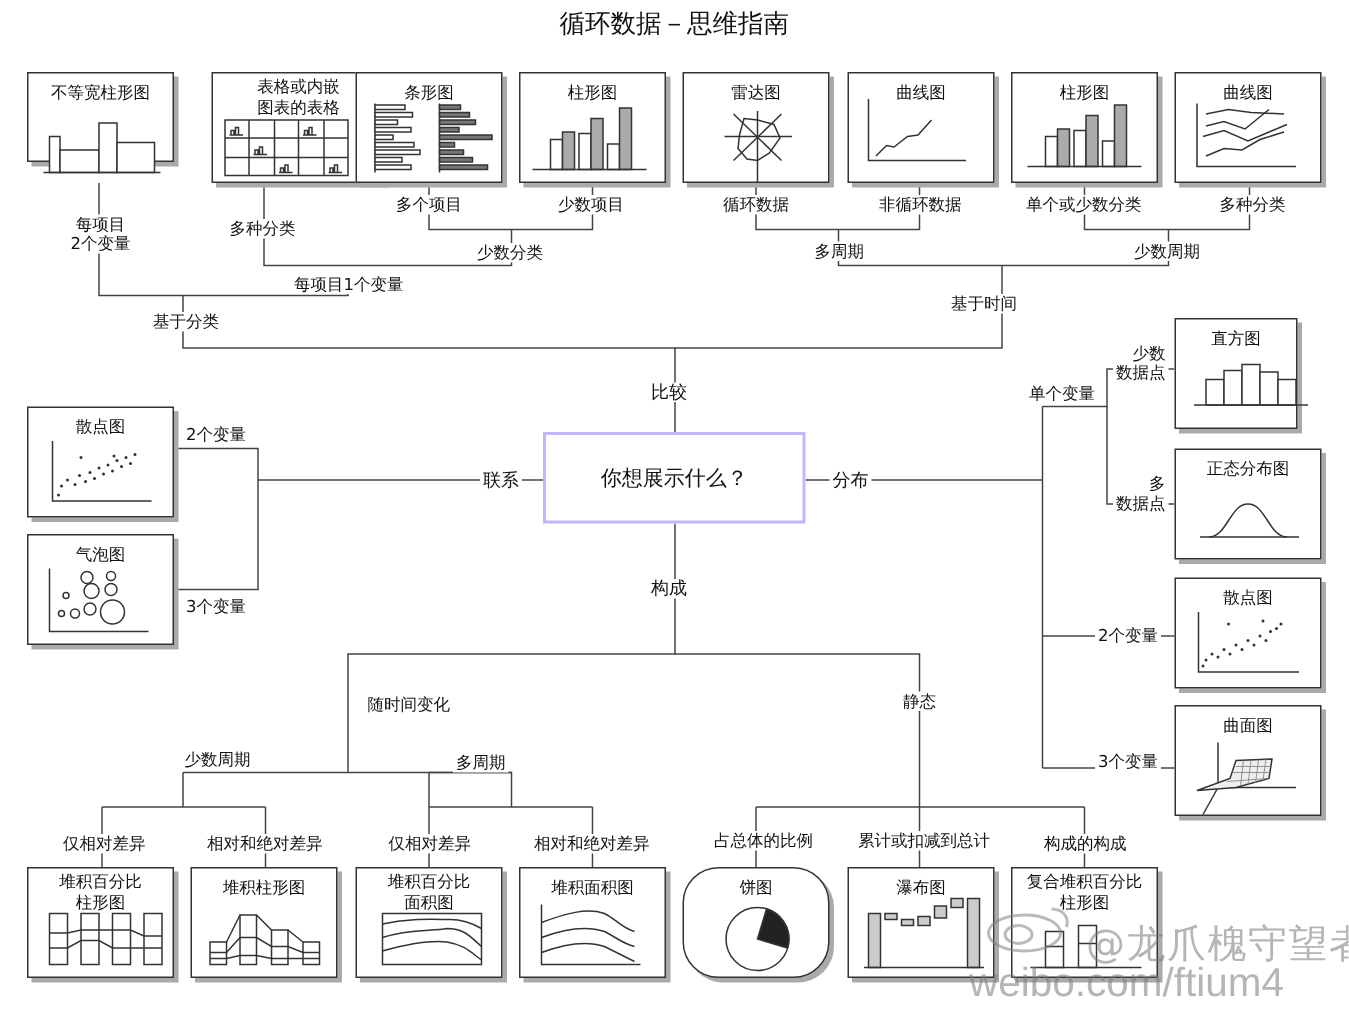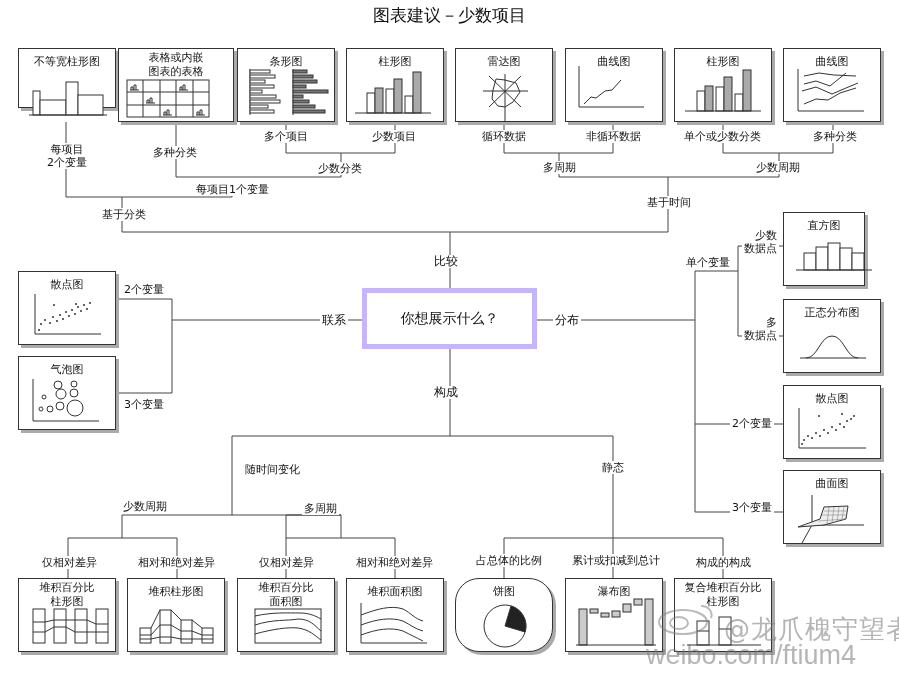--- a/index.html
+++ b/index.html
@@ -8,33 +8,33 @@
   .title { position:absolute; left:0; top:4px; width:899px; text-align:center;
            font-size:17px; color:#111; }
   .box { position:absolute; background:#fff; border:1px solid #333;
          box-shadow:3px 3px 0 #aaa; box-sizing:border-box; }
   .box .bt { position:absolute; left:0; right:0; top:6px; text-align:center;
              font-size:11px; line-height:14px; color:#111; }
   .box svg { position:absolute; left:0; top:0; }
   .lbl { position:absolute; font-size:11px; color:#111; background:#fff;
          white-space:nowrap; line-height:13px; padding:0 2px; }
   .center { position:absolute; left:362px; top:288px; width:175px; height:61px;
-            border:5px solid #c4b5fd; box-sizing:border-box; background:#fff;
+            border:2px solid #c4b5fd; box-sizing:border-box; background:#fff;
             display:flex; align-items:center; justify-content:center;
             font-size:14px; color:#111; }
   .lines { position:absolute; left:0; top:0; }
   .wm { position:absolute; color:rgba(120,120,120,0.55); white-space:nowrap; }
   .wm1 { left:724px; top:612px; font-size:26px; letter-spacing:1px; }
   .wm2 { left:646px; top:640px; font-size:27px; font-family:"Liberation Sans",sans-serif; }
   .wmlogo { position:absolute; left:655px; top:602px; }
 </style>
 </head>
 <body>
 
-<div class="title">图表建议－少数项目</div>
+<div class="title">循环数据－思维指南</div>
 
 <svg class="lines" width="899" height="675">
   <g stroke="#444" stroke-width="1" fill="none">
 
     <path d="M66 122 V197 H232 V190"></path>
     <path d="M176 122 V177 H341 V170"></path>
     <path d="M286 122 V153 H395 V122"></path>
     <path d="M341 153 V170"></path>
     <path d="M122 197 V232 H450 V288"></path>
 
@@ -77,21 +77,21 @@
     <g stroke="#333" fill="#fff" stroke-width="1">
       <rect x="14" y="42" width="7" height="24"></rect>
         <rect x="21" y="51" width="26" height="15"></rect>
       <rect x="47" y="33" width="12" height="33"></rect>
         <rect x="59" y="46" width="25" height="20"></rect>
       <line x1="10" y1="66" x2="88" y2="66"></line>
     </g>
   </svg>
 </div>
 
-<div class="box" style="left:118px;top:48px;width:116px;height:74px;">
+<div class="box" style="left:141px;top:48px;width:116px;height:74px;">
   <div class="bt" style="top:2px;">
     <div>表格或内嵌</div>
     <div>图表的表格</div>
   </div>
   <svg width="98" height="74">
     <g stroke="#333" fill="none" stroke-width="1">
       <rect x="8" y="31" width="82" height="37"></rect>
       <line x1="24" y1="31" x2="24" y2="68"></line>
         <line x1="41" y1="31" x2="41" y2="68"></line>
       <line x1="57" y1="31" x2="57" y2="68"></line>
@@ -215,21 +215,21 @@
 <div class="lbl" style="left:316px;top:162px;">少数分类</div>
 <div class="lbl" style="left:194px;top:183px;">每项目1个变量</div>
 <div class="lbl" style="left:100px;top:208px;">基于分类</div>
 
 <div class="lbl" style="left:480px;top:130px;">循环数据</div>
 <div class="lbl" style="left:584px;top:130px;">非循环数据</div>
 <div class="lbl" style="left:682px;top:130px;">单个或少数分类</div>
 <div class="lbl" style="left:811px;top:130px;">多种分类</div>
 <div class="lbl" style="left:541px;top:161px;">多周期</div>
 <div class="lbl" style="left:754px;top:161px;">少数周期</div>
-<div class="lbl" style="left:645px;top:196px;">基于时间</div>
+<div class="lbl" style="left:632px;top:196px;">基于时间</div>
 
 <div class="lbl" style="left:432px;top:255px;font-size:12px;">比较</div>
 <div class="lbl" style="left:320px;top:314px;font-size:12px;">联系</div>
 <div class="lbl" style="left:553px;top:314px;font-size:12px;">分布</div>
 <div class="lbl" style="left:432px;top:386px;font-size:12px;">构成</div>
 <div class="center">你想展示什么？</div>
 
 <div class="box" style="left:18px;top:271px;width:98px;height:74px;">
   <div class="bt">散点图</div>
   <svg width="98" height="74">

